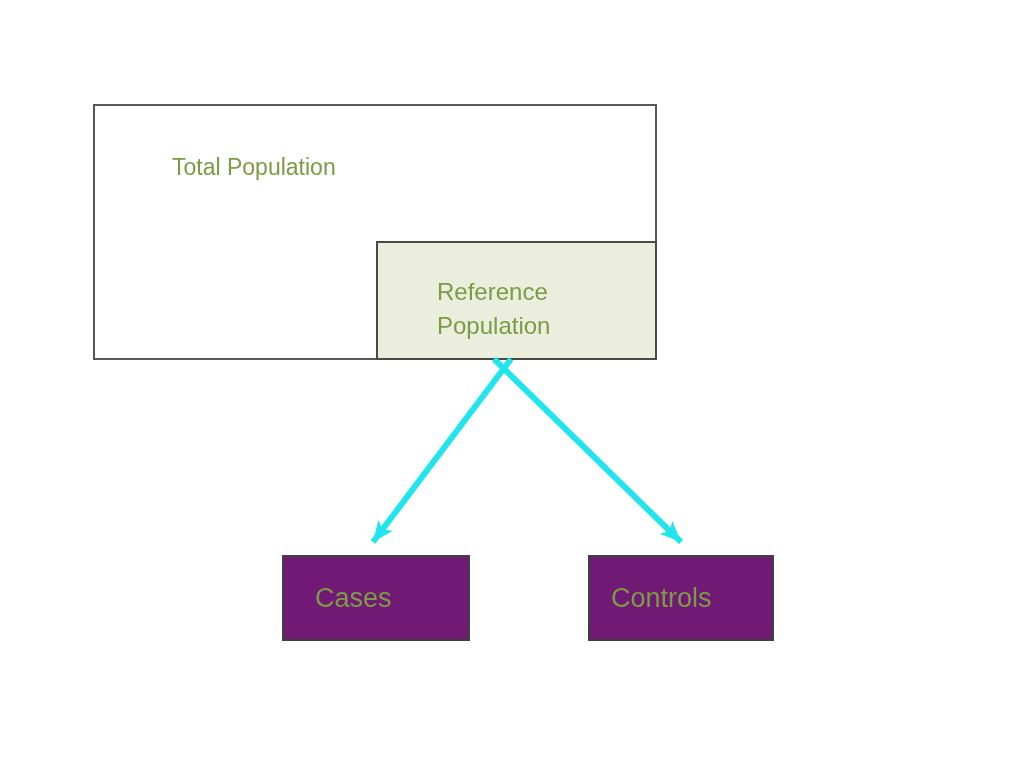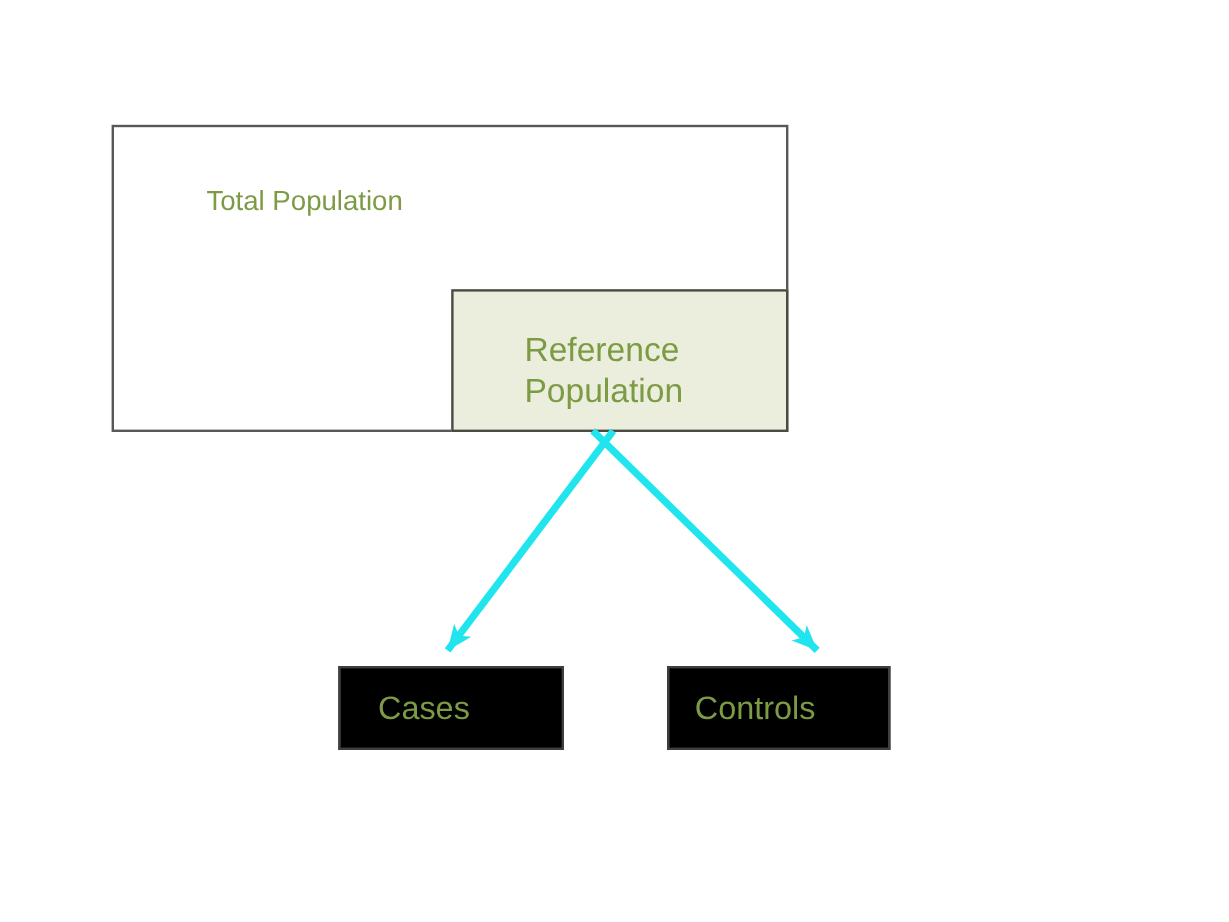--- a/index.html
+++ b/index.html
@@ -41,41 +41,41 @@
   .reference-box {
     left: 376px; top: 213px;
     width: 281px; height: 119px;
     background: var(--box-fill);
     border: 2px solid var(--border-ref);
   }
   .reference-label {
     position: absolute;
     left: 437px; top: 247px;
     width: 150px;
-    font-size: 28px;
+    font-size: 24px;
     line-height: 34px;
     color: var(--olive);
   }
   .arrows-layer {
     position: absolute;
     left: 0; top: 0;
     width: 1024px; height: 768px;
     pointer-events: none;
   }
   .cases-box, .controls-box {
     position: absolute;
     top: 527px;
-    height: 70px;
+    height: 86px;
     border: 2px solid var(--border-dark);
-    background: #000000;
+    background: #701a75;
     display: flex;
     align-items: center;
   }
   .cases-box { left: 282px; width: 188px; padding-left: 31px; }
-  .controls-box { left: 556px; width: 186px; padding-left: 21px; }
+  .controls-box { left: 588px; width: 186px; padding-left: 21px; }
   .node-label {
     font-size: 27px;
     color: var(--olive);
     white-space: nowrap;
   }
   .caption {
     position: absolute;
     left: 270px; top: 664px;
     font-size: 22px;
     color: var(--olive);

